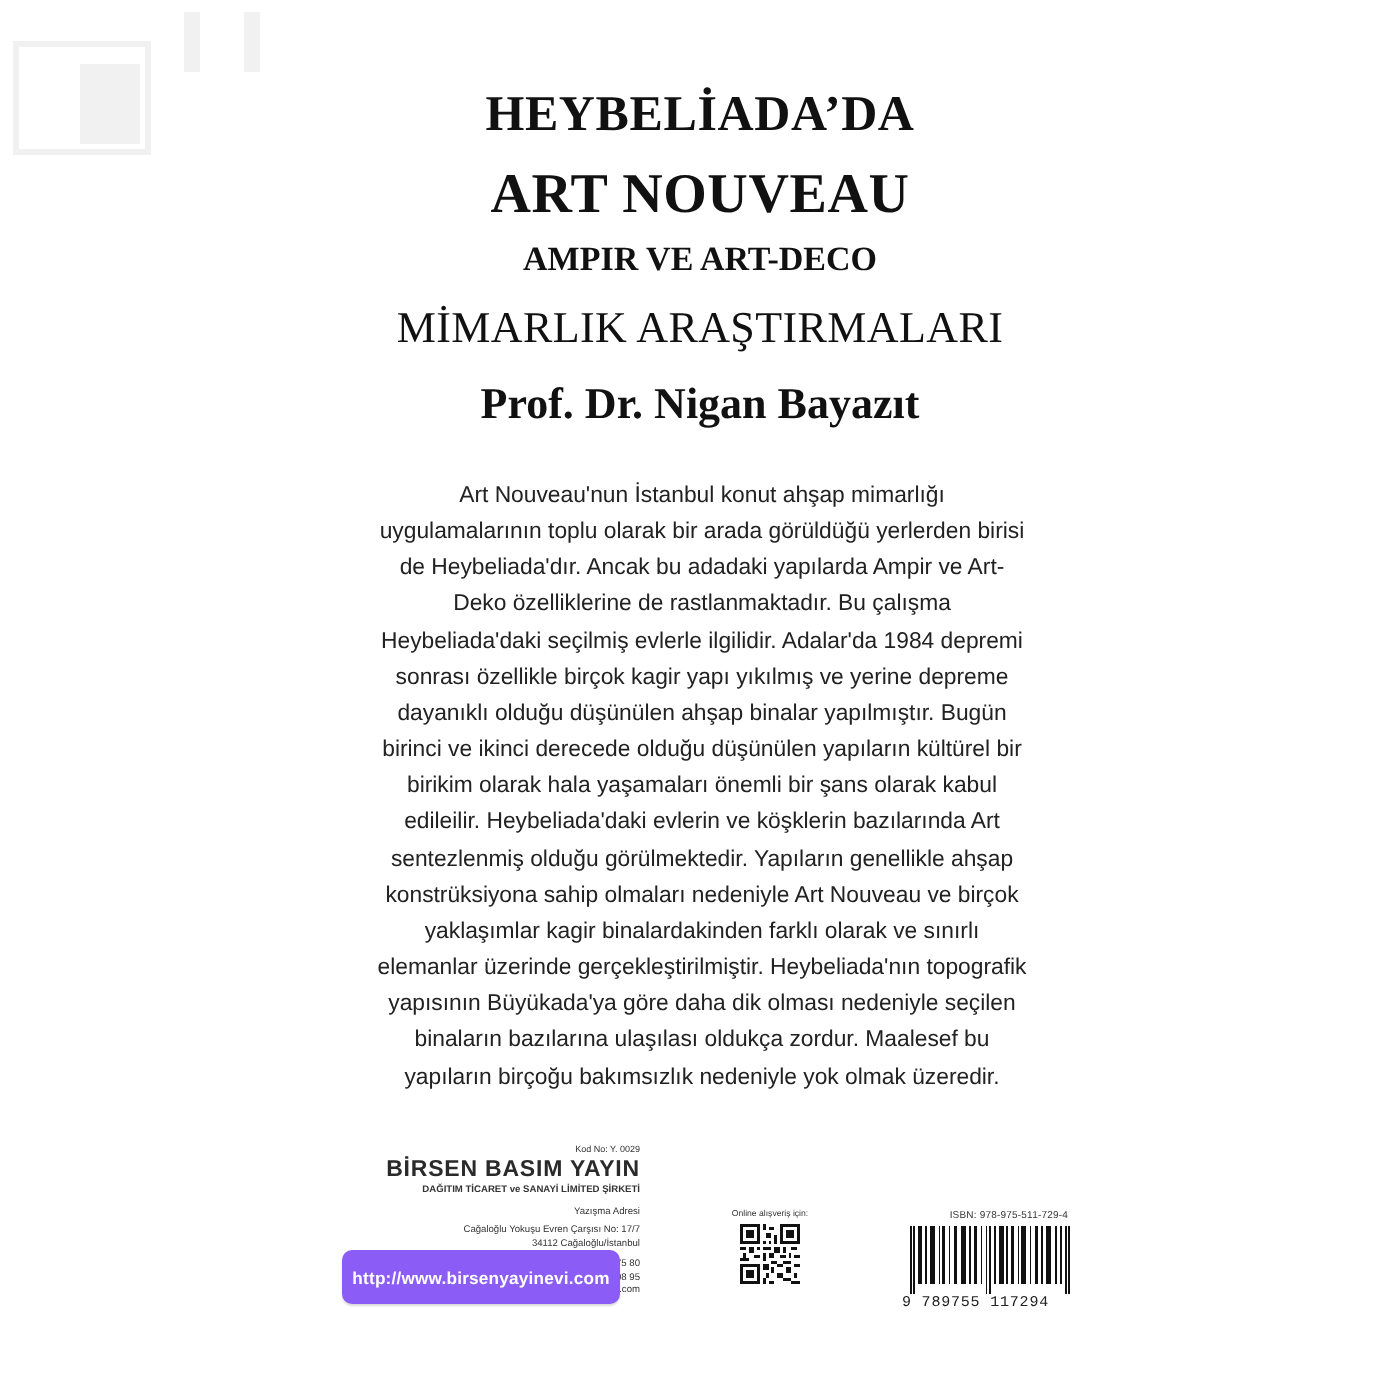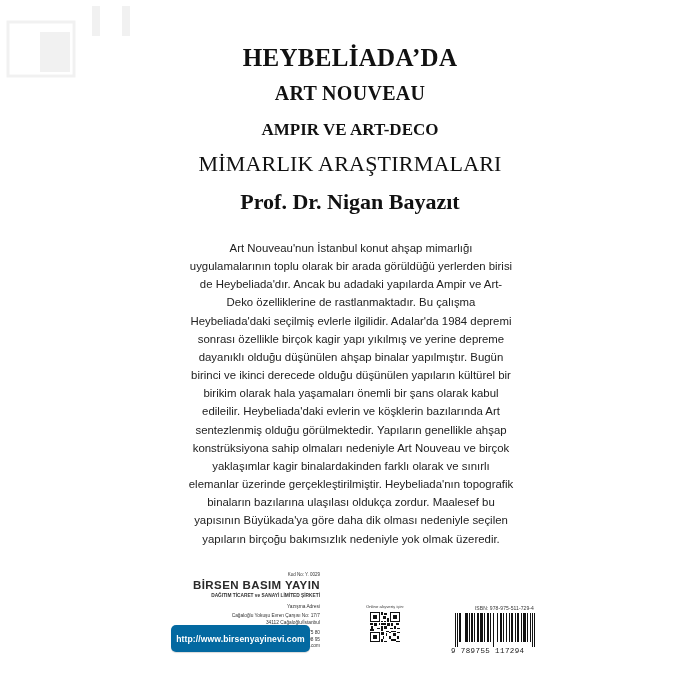--- a/index.html
+++ b/index.html
@@ -32,21 +32,21 @@
     }
     .title-block {
       position: absolute;
       left: 150px;
       width: 400px;
       text-align: center;
       font-family: "Liberation Serif", serif;
       color: #111;
     }
     .t1 { top: 44px; font-size: 25px; font-weight: bold; letter-spacing: 0.3px; }
-    .t2 { top: 82px; font-size: 20px; font-weight: bold; letter-spacing: 0.3px; }
+    .t2 { top: 82px; font-size: 28px; font-weight: bold; letter-spacing: 0.3px; }
     .t3 { top: 120px; font-size: 17px; font-weight: bold; }
     .t4 { top: 151px; font-size: 22px; font-weight: normal; letter-spacing: 0.2px; }
     .t5 { top: 189px; font-size: 22px; font-weight: bold; }
     .body-text {
       position: absolute;
       left: 172px;
       top: 239px;
       width: 358px;
       text-align: center;
       font-size: 11.4px;
@@ -71,21 +71,21 @@
     .pub-sub { font-size: 4.8px; font-weight: bold; margin-top: 1px; margin-bottom: 6px; }
     .pub-label { font-size: 4.8px; margin-bottom: 4px; }
     .pub-addr { font-size: 4.8px; line-height: 6.5px; }
     .pub-contact { font-size: 4.8px; line-height: 6.5px; margin-top: 4px; }
     .url-button {
       position: absolute;
       left: 171px;
       top: 625px;
       width: 139px;
       height: 27px;
-      background: #0369a1;
+      background: #8b5cf6;
       border-radius: 5px;
       color: #ffffff;
       font-size: 8.6px;
       font-weight: bold;
       display: flex;
       align-items: center;
       justify-content: center;
       letter-spacing: 0.1px;
       box-shadow: 0 1px 1px rgba(0,0,0,0.15);
     }
@@ -163,22 +163,22 @@
     <span class="line">Heybeliada'daki seçilmiş evlerle ilgilidir. Adalar'da 1984 depremi</span>
     <span class="line">sonrası özellikle birçok kagir yapı yıkılmış ve yerine depreme</span>
     <span class="line">dayanıklı olduğu düşünülen ahşap binalar yapılmıştır. Bugün</span>
     <span class="line">birinci ve ikinci derecede olduğu düşünülen yapıların kültürel bir</span>
     <span class="line">birikim olarak hala yaşamaları önemli bir şans olarak kabul</span>
     <span class="line">edileilir. Heybeliada'daki evlerin ve köşklerin bazılarında Art</span>
     <span class="line">sentezlenmiş olduğu görülmektedir. Yapıların genellikle ahşap</span>
     <span class="line">konstrüksiyona sahip olmaları nedeniyle Art Nouveau ve birçok</span>
     <span class="line">yaklaşımlar kagir binalardakinden farklı olarak ve sınırlı</span>
     <span class="line">elemanlar üzerinde gerçekleştirilmiştir. Heybeliada'nın topografik</span>
+    <span class="line">yapısının Büyükada'ya göre daha dik olması nedeniyle seçilen</span>
     <span class="line">binaların bazılarına ulaşılası oldukça zordur. Maalesef bu</span>
-    <span class="line">yapısının Büyükada'ya göre daha dik olması nedeniyle seçilen</span>
     <span class="line">yapıların birçoğu bakımsızlık nedeniyle yok olmak üzeredir.</span>
   </div>
 
   <div class="publisher">
     <div class="pub-code">Kod No: Y. 0029</div>
     <div class="pub-name">BİRSEN BASIM YAYIN</div>
     <div class="pub-sub">DAĞITIM TİCARET ve SANAYİ LİMİTED ŞİRKETİ</div>
     <div class="pub-label">Yazışma Adresi</div>
     <div class="pub-addr">Cağaloğlu Yokuşu Evren Çarşısı No: 17/7</div>
     <div class="pub-addr">34112 Cağaloğlu/İstanbul</div>

